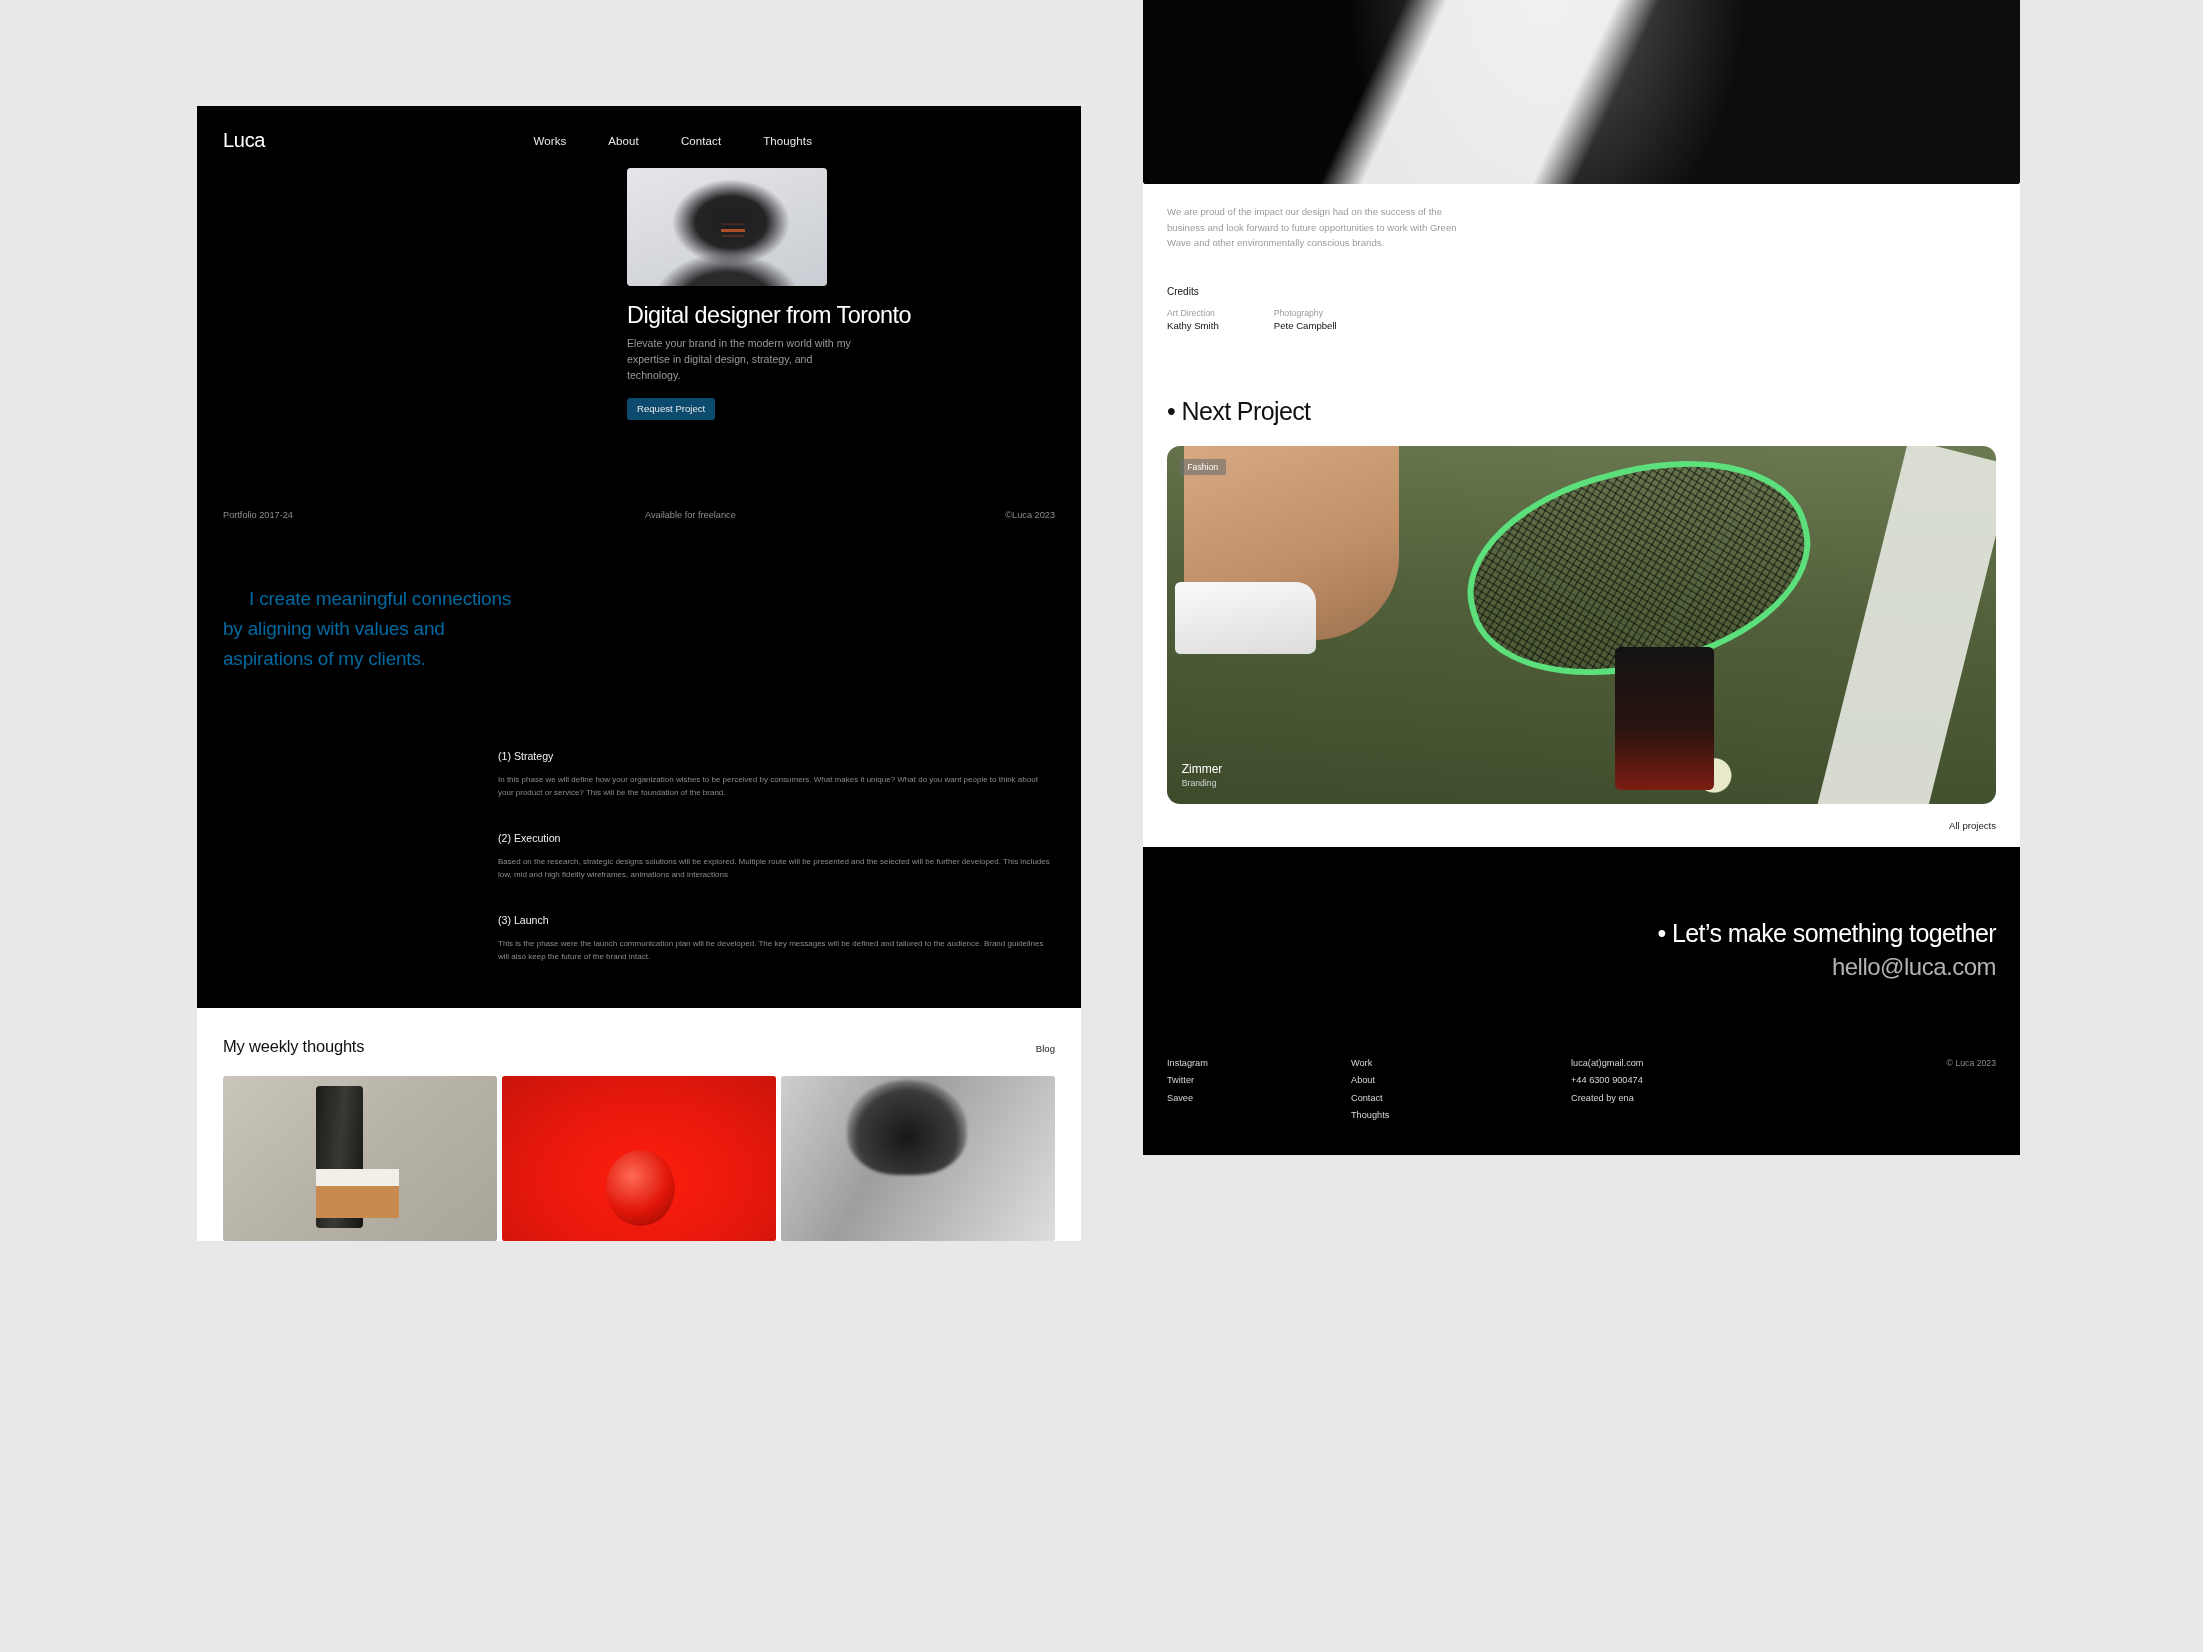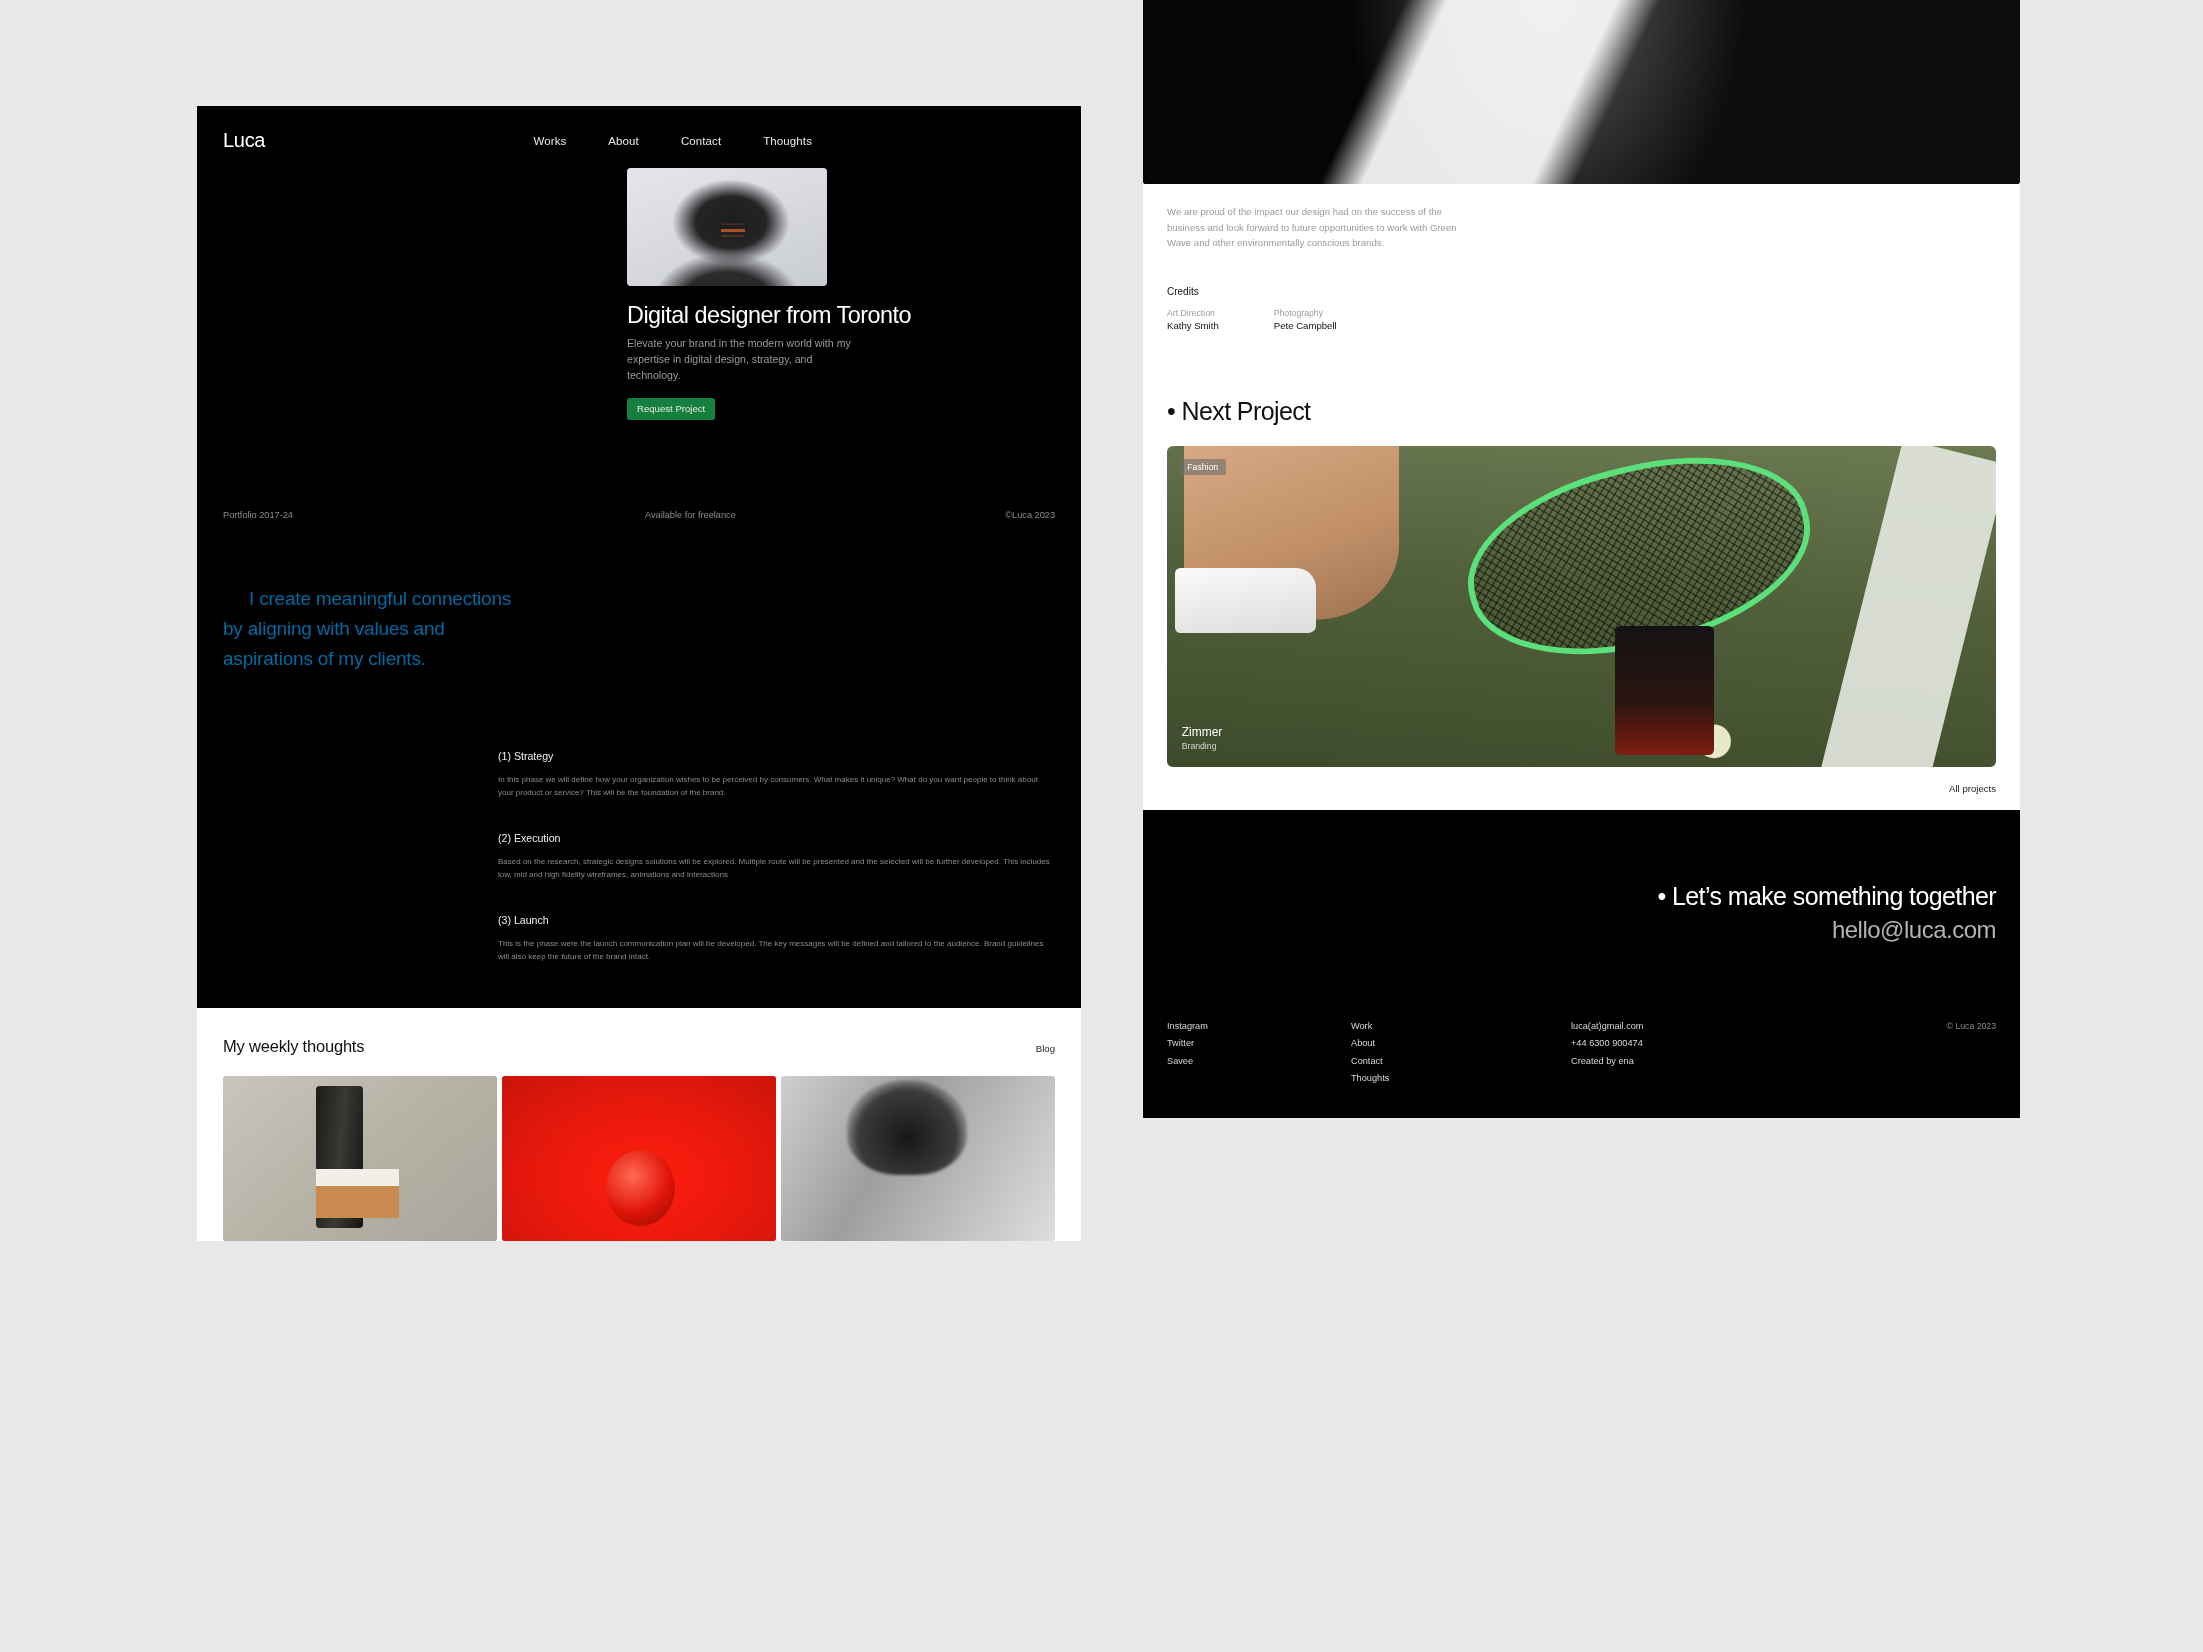--- a/index.html
+++ b/index.html
@@ -48,21 +48,21 @@
   .hero-title {
     color: #fff; font-size: 23.4px; font-weight: 400;
     letter-spacing: -0.5px; margin-top: 15.6px; white-space: nowrap;
   }
   .hero-sub {
     color: #9a9a9a; font-size: 10.6px; line-height: 1.52;
     margin-top: 6.4px; max-width: 230px;
   }
   .hero-btn {
     display: inline-block; margin-top: 14.7px;
-    background: #15803d; color: #e8e8e8;
+    background: #0c4a6e; color: #e8e8e8;
     font-size: 9.6px; padding: 5.5px 10px; border-radius: 2.8px;
     border: none; cursor: pointer; font-family: inherit;
   }
   .hero-foot {
     position: absolute; left: 0; right: 0; bottom: 0;
     display: flex; padding: 0 26px 15.6px 26px; align-items: flex-end;
   }
   .hero-foot span { color: #8e8e8e; font-size: 9.2px; }
   .hf-1 { width: 275px; }
   .hf-2 { flex: 1; padding-left: 147px; }
@@ -189,21 +189,21 @@
   .rc-para { color: #9b9b9b; font-size: 9.6px; line-height: 1.62; margin-top: 20px; max-width: 294px; }
   .rc-credits-h { font-size: 10px; color: #111; margin-top: 35px; }
   .rc-credits { display: flex; gap: 55px; margin-top: 11px; }
   .cr-label { font-size: 8.7px; color: #9b9b9b; }
   .cr-name { font-size: 9.6px; color: #111; margin-top: 2.8px; }
   .next-h {
     font-size: 25px; color: #111; font-weight: 400; letter-spacing: -0.6px;
     margin-top: 66px;
   }
   .next-card {
-    margin-top: 20px; height: 321px; border-radius: 6px; overflow: hidden; position: relative;
+    margin-top: 20px; height: 358px; border-radius: 13px; overflow: hidden; position: relative;
     background:
       radial-gradient(circle at 66% 92%, #e7e9c8 0 2.6%, rgba(231,233,200,0) 2.8%),
       linear-gradient(184deg, #6c7a52 0%, #51603a 45%, #3e4b2b 100%);
   }
   .next-card .court-line {
     position:absolute; right: 4%; top: 0; width: 13%; height: 120%;
     background: #e3e6dd; transform: rotate(14deg); opacity: .92;
   }
   .next-card .leg {
     position:absolute; left: 2%; top: -4%; width: 26%; height: 58%;

